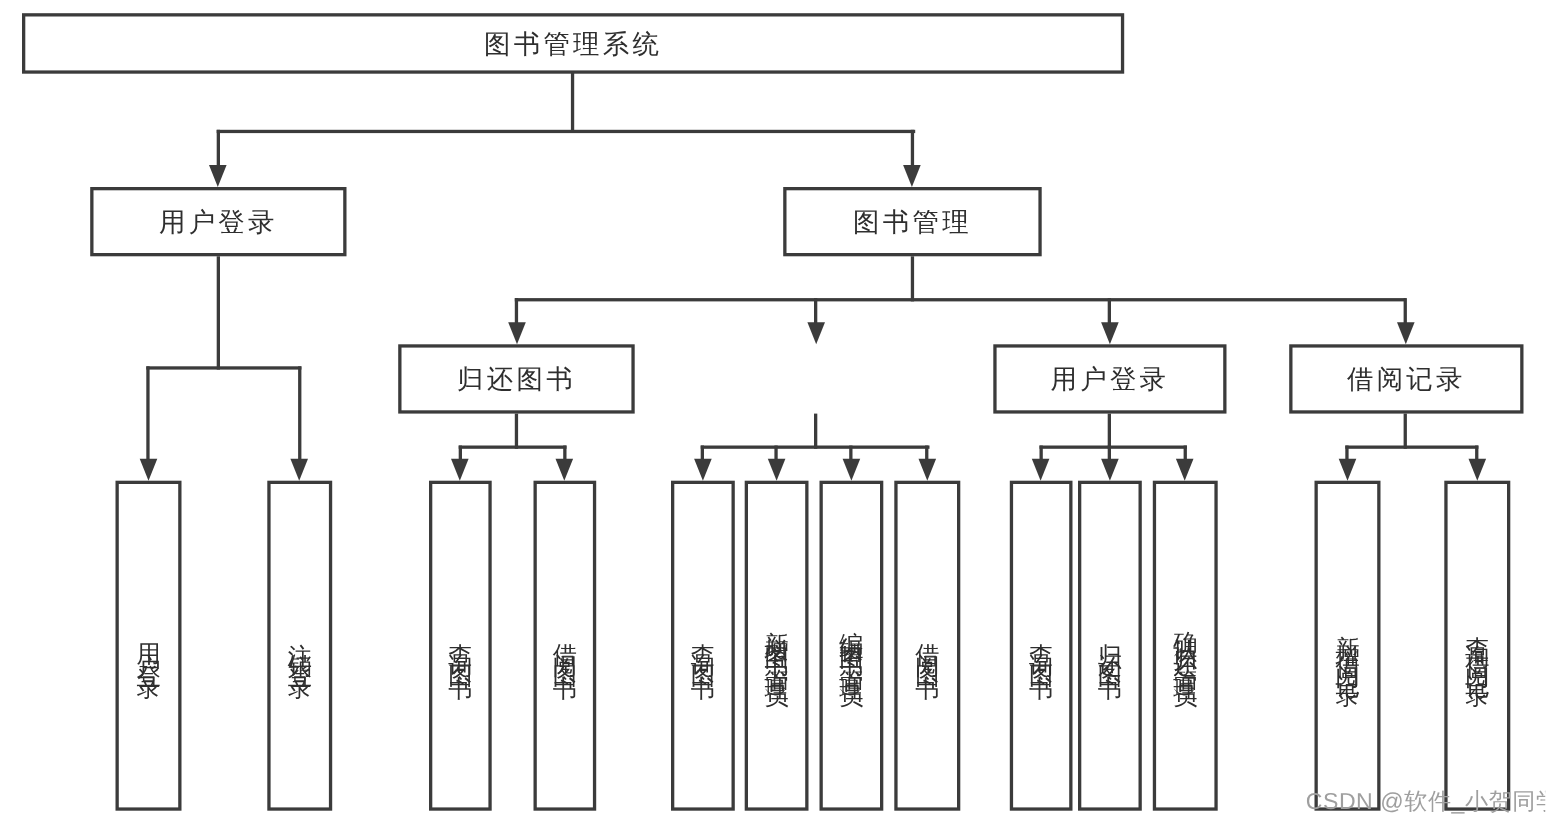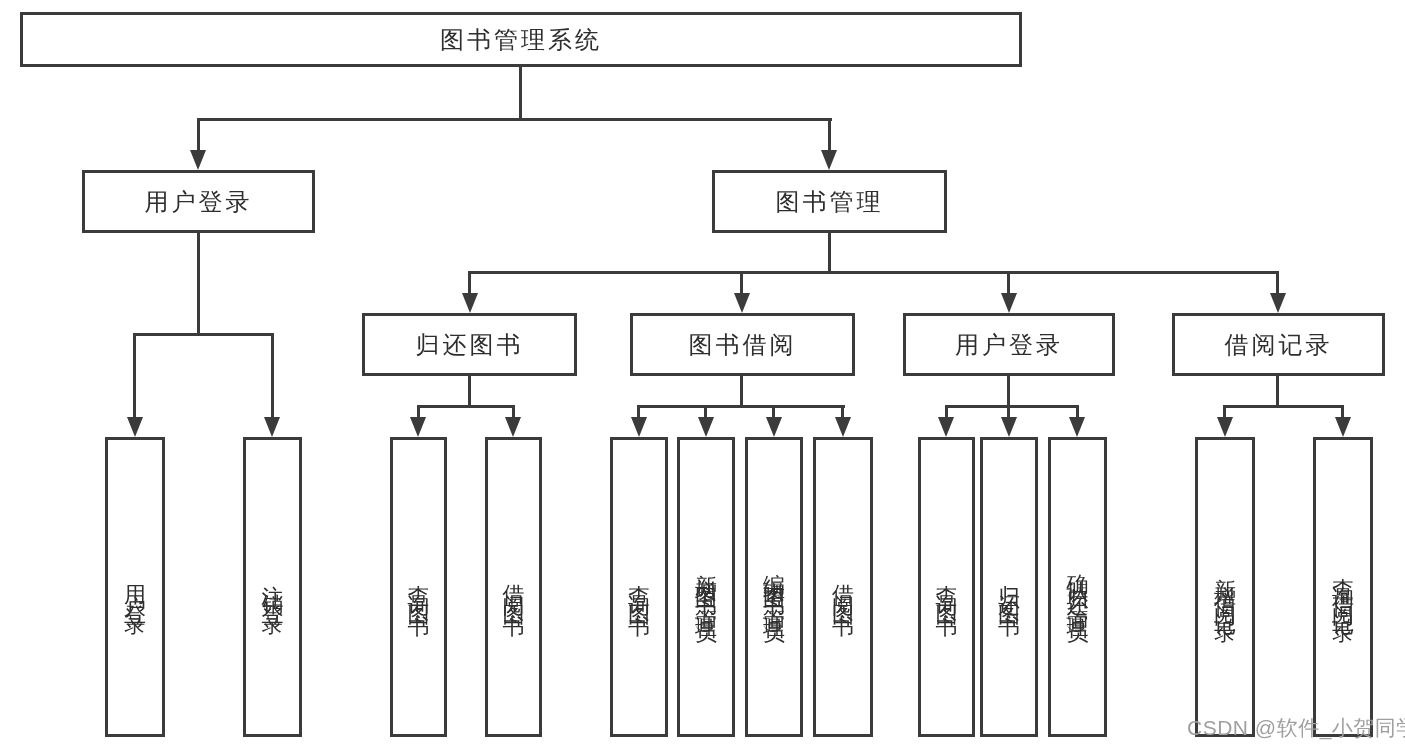--- a/index.html
+++ b/index.html
@@ -56,23 +56,20 @@
 
   <div class="box" style="left:82px;top:170px;width:233px;height:63px;">
     <span class="hlabel">用户登录</span>
   </div>
   <div class="box" style="left:712px;top:170px;width:235px;height:63px;">
     <span class="hlabel">图书管理</span>
   </div>
 
   <div class="box" style="left:362px;top:313px;width:215px;height:63px;">
     <span class="hlabel">归还图书</span>
-  </div>
-  <div class="box" style="left:630px;top:313px;width:225px;height:63px;">
-    <span class="hlabel">图书借阅</span>
   </div>
   <div class="box" style="left:903px;top:313px;width:212px;height:63px;">
     <span class="hlabel">用户登录</span>
   </div>
   <div class="box" style="left:1172px;top:313px;width:213px;height:63px;">
     <span class="hlabel">借阅记录</span>
   </div>
 
   <div class="box leaf" style="left:105px;top:437px;width:60px;height:300px;">用户登录</div>
   <div class="box leaf" style="left:243px;top:437px;width:59px;height:300px;">注销登录</div>

